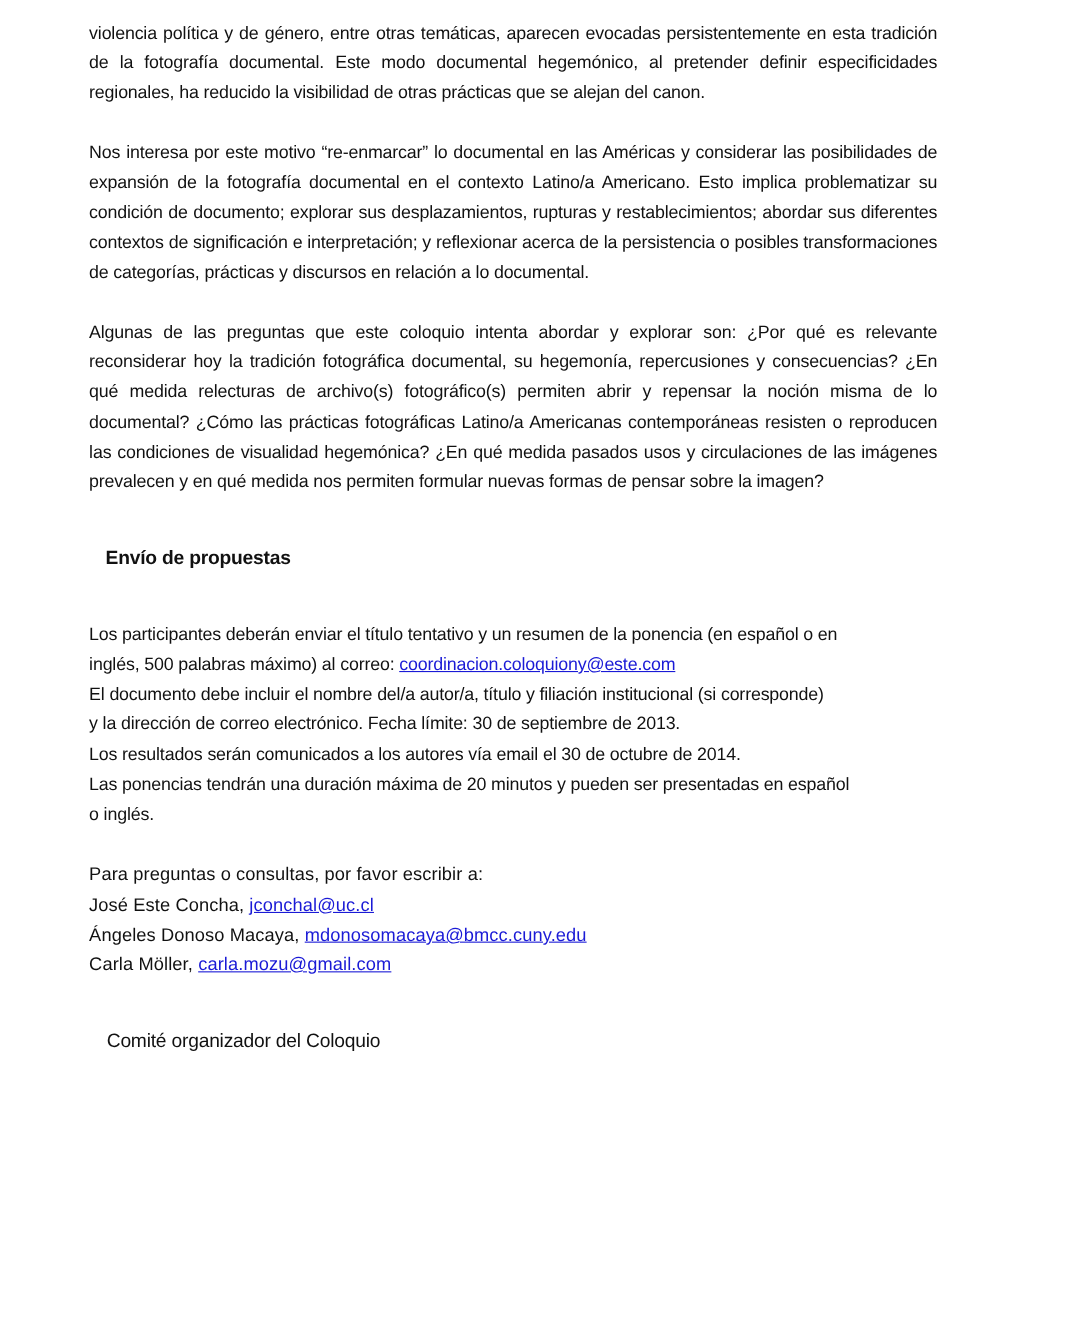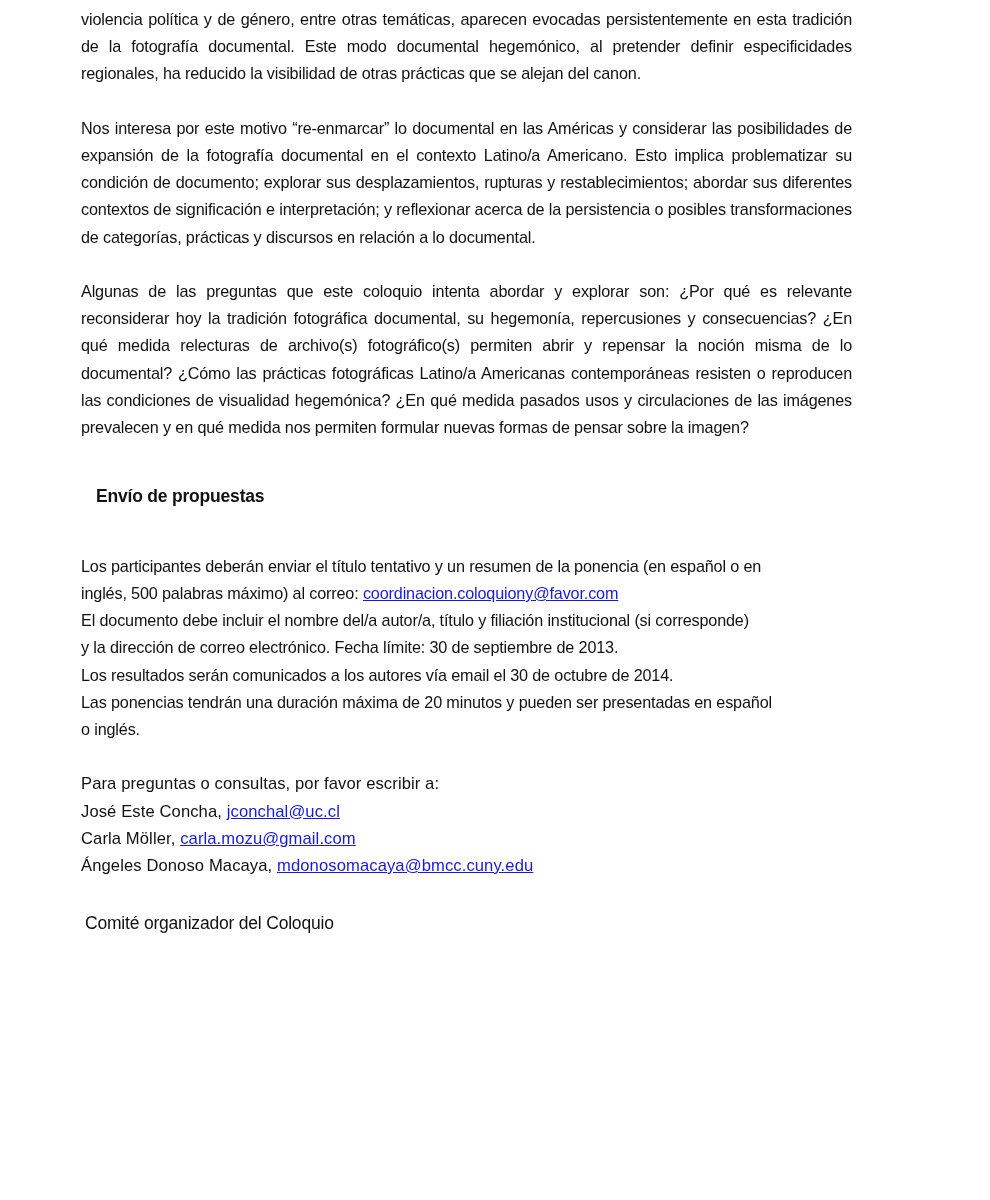--- a/index.html
+++ b/index.html
@@ -11,21 +11,21 @@
       width: 990px;
       height: 1200px;
       position: relative;
       overflow: hidden;
       font-family: "Liberation Sans", sans-serif;
       color: #111111;
     }
     .page {
       position: absolute;
       left: 81px;
-      top: 6px;
+      top: 17px;
       width: 771px;
     }
     .para {
       font-size: 16.2px;
       line-height: 27.2px;
       margin: 0;
       text-align: justify;
       letter-spacing: -0.15px;
     }
     .gap { height: 27.2px; }
@@ -47,21 +47,21 @@
       text-decoration: underline;
       cursor: pointer;
     }
     .contacts .line {
       font-size: 16.6px;
       letter-spacing: 0.1px;
     }
     .sign {
       font-size: 17.5px;
       line-height: 27.2px;
-      margin: 4px;
+      margin: 16px;
       letter-spacing: -0.2px;
     }
   </style>
 </head>
 <body>
 
 <div class="page">
 
   <p class="para">violencia política y de género, entre otras temáticas, aparecen evocadas persistentemente en esta tradición de la fotografía documental. Este modo documental hegemónico, al pretender definir especificidades regionales, ha reducido la visibilidad de otras prácticas que se alejan del canon.</p>
   <div class="gap"></div>
@@ -70,32 +70,32 @@
   <div class="gap"></div>
 
   <p class="para">Algunas de las preguntas que este coloquio intenta abordar y explorar son: ¿Por qué es relevante reconsiderar hoy la tradición fotográfica documental, su hegemonía, repercusiones y consecuencias? ¿En qué medida relecturas de archivo(s) fotográfico(s) permiten abrir y repensar la noción misma de lo documental? ¿Cómo las prácticas fotográficas Latino/a Americanas contemporáneas resisten o reproducen las condiciones de visualidad hegemónica? ¿En qué medida pasados usos y circulaciones de las imágenes prevalecen y en qué medida nos permiten formular nuevas formas de pensar sobre la imagen?</p>
   <div class="gap"></div>
 
   <h2 class="heading">Envío de propuestas</h2>
   <div class="gap"></div>
 
   <div>
     <p class="line">Los participantes deberán enviar el título tentativo y un resumen de la ponencia  (en español o en</p>
-    <p class="line"><span>inglés, 500  palabras máximo) al correo: </span><a class="email">coordinacion.coloquiony@favor.com</a></p>
+    <p class="line"><span>inglés, 500  palabras máximo) al correo: </span><a class="email">coordinacion.coloquiony@este.com</a></p>
     <p class="line">El documento debe incluir el nombre del/a autor/a, título y filiación institucional (si corresponde)</p>
     <p class="line">y la dirección de correo electrónico. Fecha límite: 30 de septiembre de 2013.</p>
     <p class="line">Los resultados serán comunicados a los autores vía email el 30 de octubre de 2014.</p>
     <p class="line">Las ponencias tendrán una duración máxima de 20 minutos y pueden ser presentadas en  español</p>
     <p class="line">o inglés.</p>
   </div>
   <div class="gap"></div>
 
   <div class="contacts">
     <p class="line">Para preguntas o consultas, por favor escribir a:</p>
     <p class="line"><span>José Este Concha, </span><a class="email">jconchal@uc.cl</a></p>
+    <p class="line"><span>Ángeles Donoso Macaya, </span><a class="email">mdonosomacaya@bmcc.cuny.edu</a></p>
     <p class="line"><span>Carla Möller, </span><a class="email">carla.mozu@gmail.com</a></p>
-    <p class="line"><span>Ángeles Donoso Macaya, </span><a class="email">mdonosomacaya@bmcc.cuny.edu</a></p>
   </div>
   <div class="gap"></div>
 
   <p class="sign">Comité organizador del Coloquio</p>
 
 </div>
 
 </body></html>

